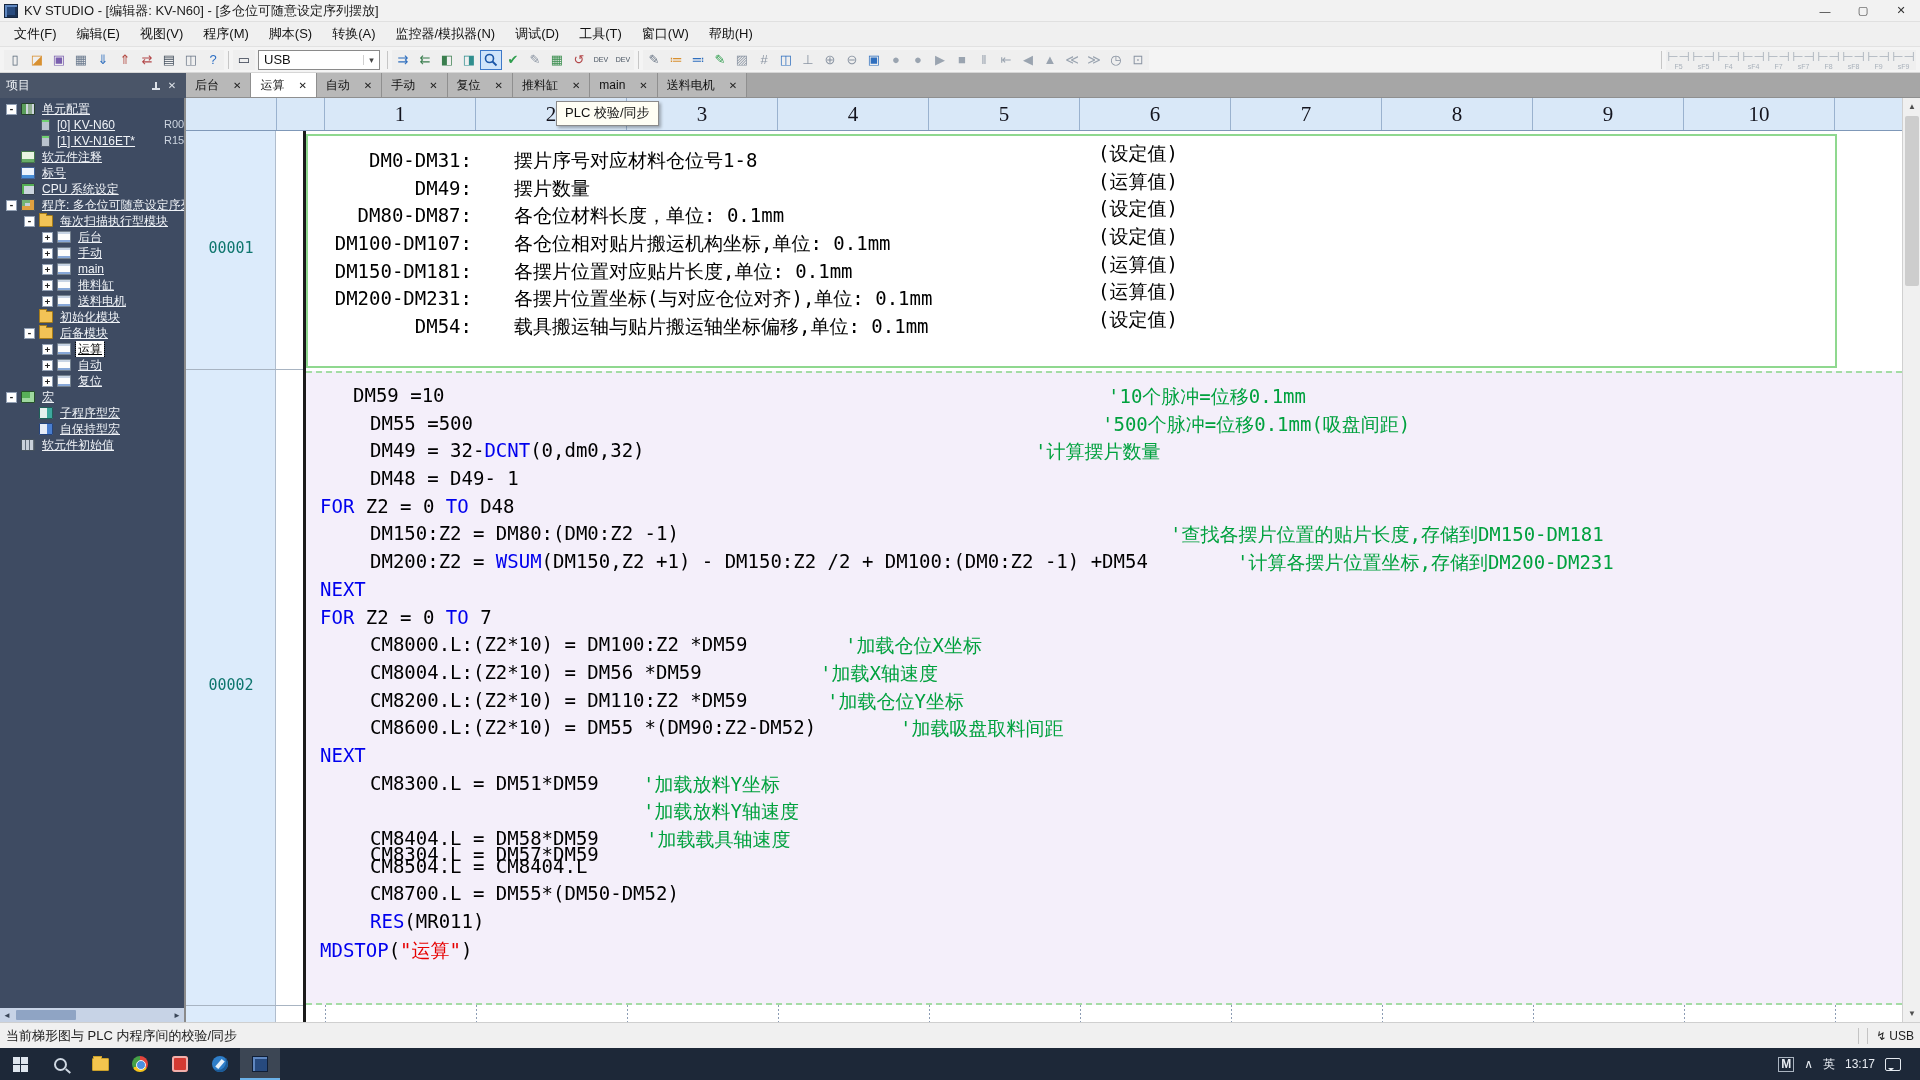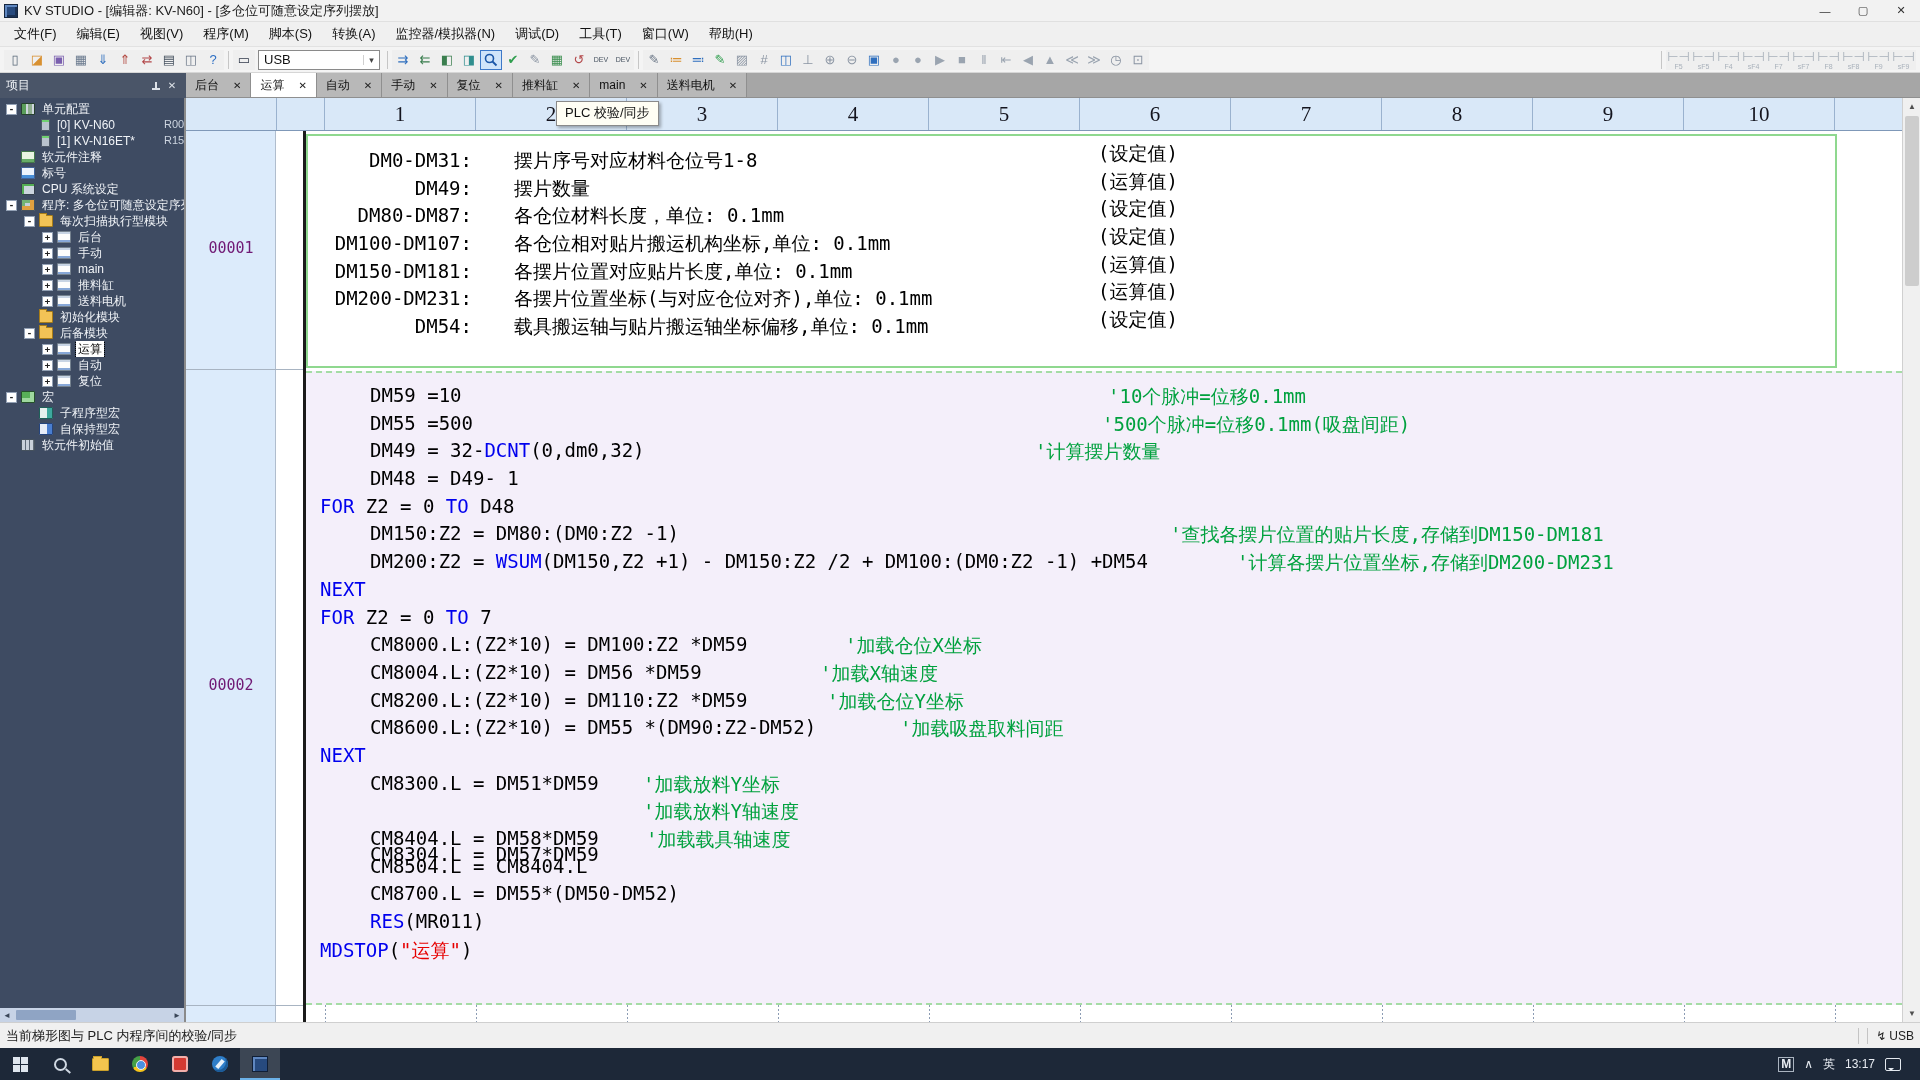--- a/index.html
+++ b/index.html
@@ -50,21 +50,21 @@
   .tab-close{font-size:10px;font-weight:bold;color:#222;}
   
   .main{height:924px;display:flex;}
   .sidepanel{width:186px;flex:none;background:var(--panel_bg,#3e4b62);display:flex;
     flex-direction:column;border-right:2px solid #8a8a8a;}
   .tree{flex:1;overflow:hidden;padding-top:3px;position:relative;}
   .trow{height:16px;display:flex;align-items:center;color:#f0f3f7;font-size:12px;
     white-space:nowrap;position:relative;overflow:hidden;}
   .exp{width:11px;height:11px;flex:none;background:#fff;border:1px solid #93a1b5;color:#222;
     font:bold 9px/9px "DejaVu Sans Mono",monospace;text-align:center;margin-right:4px;}
-  .tlabel{padding:0 2px;}
+  .tlabel{padding:0 2px;text-decoration:underline;}
   .trow.sel .tlabel{background:#ffffff;color:#000;outline:1px dotted #000;}
   .textra{position:absolute;right:0;top:1px;font-size:11px;color:#cdd5e0;width:20px;overflow:hidden;}
   .ic{width:14px;height:12px;margin-right:5px;flex:none;position:relative;border-radius:1px;}
   .ic-unit-config{background:linear-gradient(90deg,#5a9e5a 0 4px,#cfd6df 4px 6px,#8fae8f 6px 10px,#cfd6df 10px 14px);border:1px solid #26402e;}
   .ic-unit{width:9px;height:12px;background:#b9c3cd;border:1px solid #4e5a68;box-shadow:inset 0 2px 0 #6fd06f;margin-left:2px;}
   .ic-device-comment{background:#eaf4e2;border:1px solid #44784a;box-shadow:inset 0 -3px 0 #67ac67;}
   .ic-label{background:#eef4fc;border:1px solid #40639a;box-shadow:inset 0 -3px 0 #4a90d8;}
   .ic-cpu{background:#ccd5de;border:1px solid #37424e;box-shadow:inset 2px 2px 0 #54ae54;}
   .ic-program{background:#c6d0da;border:1px solid #46525e;box-shadow:inset -4px -4px 0 #e0a040,inset 3px 3px 0 #74b474;}
   .ic-folder{background:#f2c356;border:1px solid #a87d18;}
@@ -82,21 +82,21 @@
   .editor{flex:1;display:flex;flex-direction:column;background:#fff;position:relative;}
   .edheader{height:33px;display:flex;background:var(--header_bg,#d9e8f8);border-bottom:1px solid #7f98b8;}
   .hcell{border-right:1px solid #9ab2cf;display:flex;align-items:center;justify-content:center;
     font-family:"Liberation Serif","DejaVu Serif",serif;font-size:21px;color:#14141e;}
   .canvas{flex:1;position:relative;overflow:hidden;background:#fff;}
   .gut-num{position:absolute;left:0;top:0;bottom:0;width:90px;background:var(--gutter_bg,#dcebfb);border-right:1px solid #b0bdcd;}
   .gut-white{position:absolute;left:91px;top:0;bottom:0;width:26px;background:#fff;}
   .rail{position:absolute;left:117px;top:0;bottom:0;width:3px;background:#1b1b1b;}
   .gutline{position:absolute;left:0;width:117px;height:1px;background:#a8b4c2;}
   .rownum{position:absolute;left:0;width:90px;text-align:center;
-    font:15px/18px "DejaVu Sans Mono","Liberation Mono",monospace;color:#701a75;}
+    font:15px/18px "DejaVu Sans Mono","Liberation Mono",monospace;color:#0f766e;}
   .block-comment{position:absolute;left:120px;top:3px;width:1531px;height:234px;background:#fff;
     border:2px solid var(--block_border_green,#8fd88f);padding-top:5px;}
   .block-script{position:absolute;left:120px;top:240px;width:1596px;height:634px;
     background:var(--script_bg,#f4effa);border-top:2px dashed #a5dca5;border-bottom:2px dashed #a5dca5;
     padding-top:11px;}
   .codefont{font-family:"DejaVu Sans Mono","Liberation Mono",monospace;font-size:19px;color:#000;}
   .cmline{height:27.7px;position:relative;white-space:pre;}
   .cmline .clabel{display:inline-block;width:164px;text-align:right;margin-top:8px;}
   .cmline .ctext{margin-left:42px;}
   .cmline .cvalue{position:absolute;left:790px;top:0;}
@@ -564,21 +564,21 @@
               <div class="cmline"><span class="clabel">DM49:</span><span class="ctext">摆片数量</span><span class="cvalue">(运算值)</span></div>
               <div class="cmline"><span class="clabel">DM80-DM87:</span><span class="ctext">各仓位材料长度，单位: 0.1mm</span><span class="cvalue">(设定值)</span></div>
               <div class="cmline"><span class="clabel">DM100-DM107:</span><span class="ctext">各仓位相对贴片搬运机构坐标,单位: 0.1mm</span><span class="cvalue">(设定值)</span></div>
               <div class="cmline"><span class="clabel">DM150-DM181:</span><span class="ctext">各摆片位置对应贴片长度,单位: 0.1mm</span><span class="cvalue">(运算值)</span></div>
               <div class="cmline"><span class="clabel">DM200-DM231:</span><span class="ctext">各摆片位置坐标(与对应仓位对齐),单位: 0.1mm</span><span class="cvalue">(运算值)</span></div>
               <div class="cmline"><span class="clabel">DM54:</span><span class="ctext">载具搬运轴与贴片搬运轴坐标偏移,单位: 0.1mm</span><span class="cvalue">(设定值)</span></div>
             </div>
         </div>
         <div class="block-script codefont">
           <div id="script-lines">
-              <div class="codeline"><span class="ct" style="left: 64px;"><span>DM59 =10</span></span><span class="cmt" style="left: 802px;">'10个脉冲=位移0.1mm</span></div>
+              <div class="codeline"><span class="ct" style="left: 47px;"><span>DM59 =10</span></span><span class="cmt" style="left: 802px;">'10个脉冲=位移0.1mm</span></div>
               <div class="codeline"><span class="ct" style="left: 64px;"><span>DM55 =500</span></span><span class="cmt" style="left: 796px;">'500个脉冲=位移0.1mm(吸盘间距)</span></div>
               <div class="codeline"><span class="ct" style="left: 64px;"><span>DM49 = 32-</span><span class="kw">DCNT</span><span>(0,dm0,32)</span></span><span class="cmt" style="left: 729px;">'计算摆片数量</span></div>
               <div class="codeline"><span class="ct" style="left: 64px;"><span>DM48 = D49- 1</span></span></div>
               <div class="codeline"><span class="ct" style="left: 14px;"><span class="kw">FOR</span><span> Z2 = 0 </span><span class="kw">TO</span><span> D48</span></span></div>
               <div class="codeline"><span class="ct" style="left: 64px;"><span>DM150:Z2 = DM80:(DM0:Z2 -1)</span></span><span class="cmt" style="left: 864px;">'查找各摆片位置的贴片长度,存储到DM150-DM181</span></div>
               <div class="codeline"><span class="ct" style="left: 64px;"><span>DM200:Z2 = </span><span class="kw">WSUM</span><span>(DM150,Z2 +1) - DM150:Z2 /2 + DM100:(DM0:Z2 -1) +DM54</span></span><span class="cmt" style="left: 931px;">'计算各摆片位置坐标,存储到DM200-DM231</span></div>
               <div class="codeline"><span class="ct" style="left: 14px;"><span class="kw">NEXT</span></span></div>
               <div class="codeline"><span class="ct" style="left: 14px;"><span class="kw">FOR</span><span> Z2 = 0 </span><span class="kw">TO</span><span> 7</span></span></div>
               <div class="codeline"><span class="ct" style="left: 64px;"><span>CM8000.L:(Z2*10) = DM100:Z2 *DM59</span></span><span class="cmt" style="left: 539px;">'加载仓位X坐标</span></div>
               <div class="codeline"><span class="ct" style="left: 64px;"><span>CM8004.L:(Z2*10) = DM56 *DM59</span></span><span class="cmt" style="left: 514px;">'加载X轴速度</span></div>

